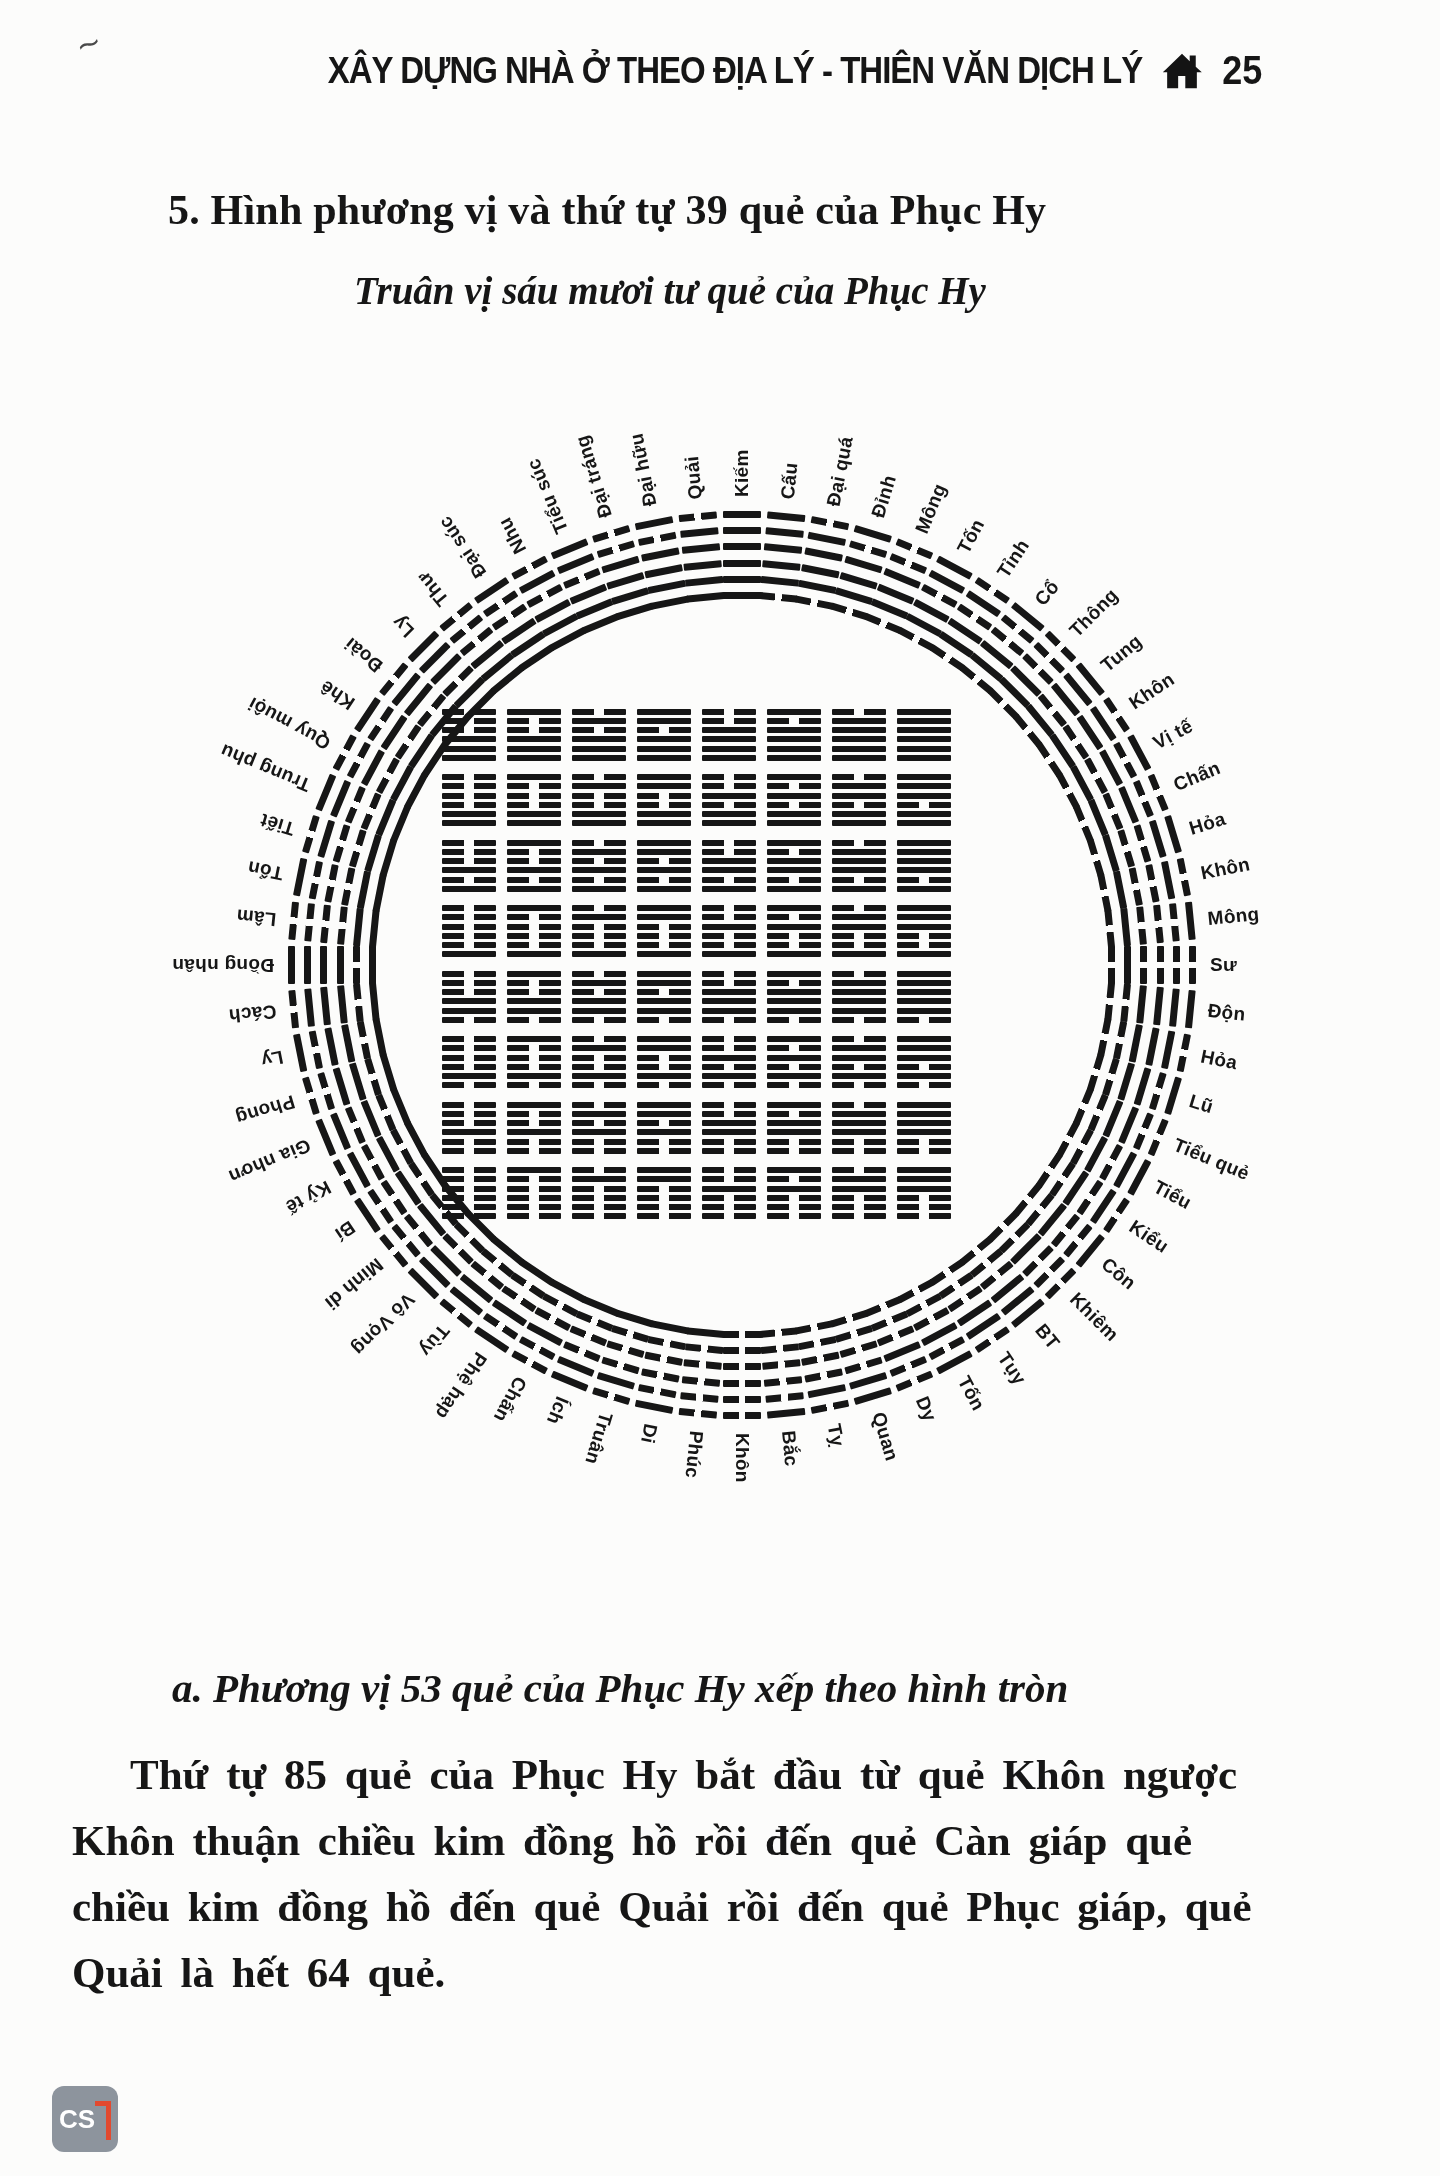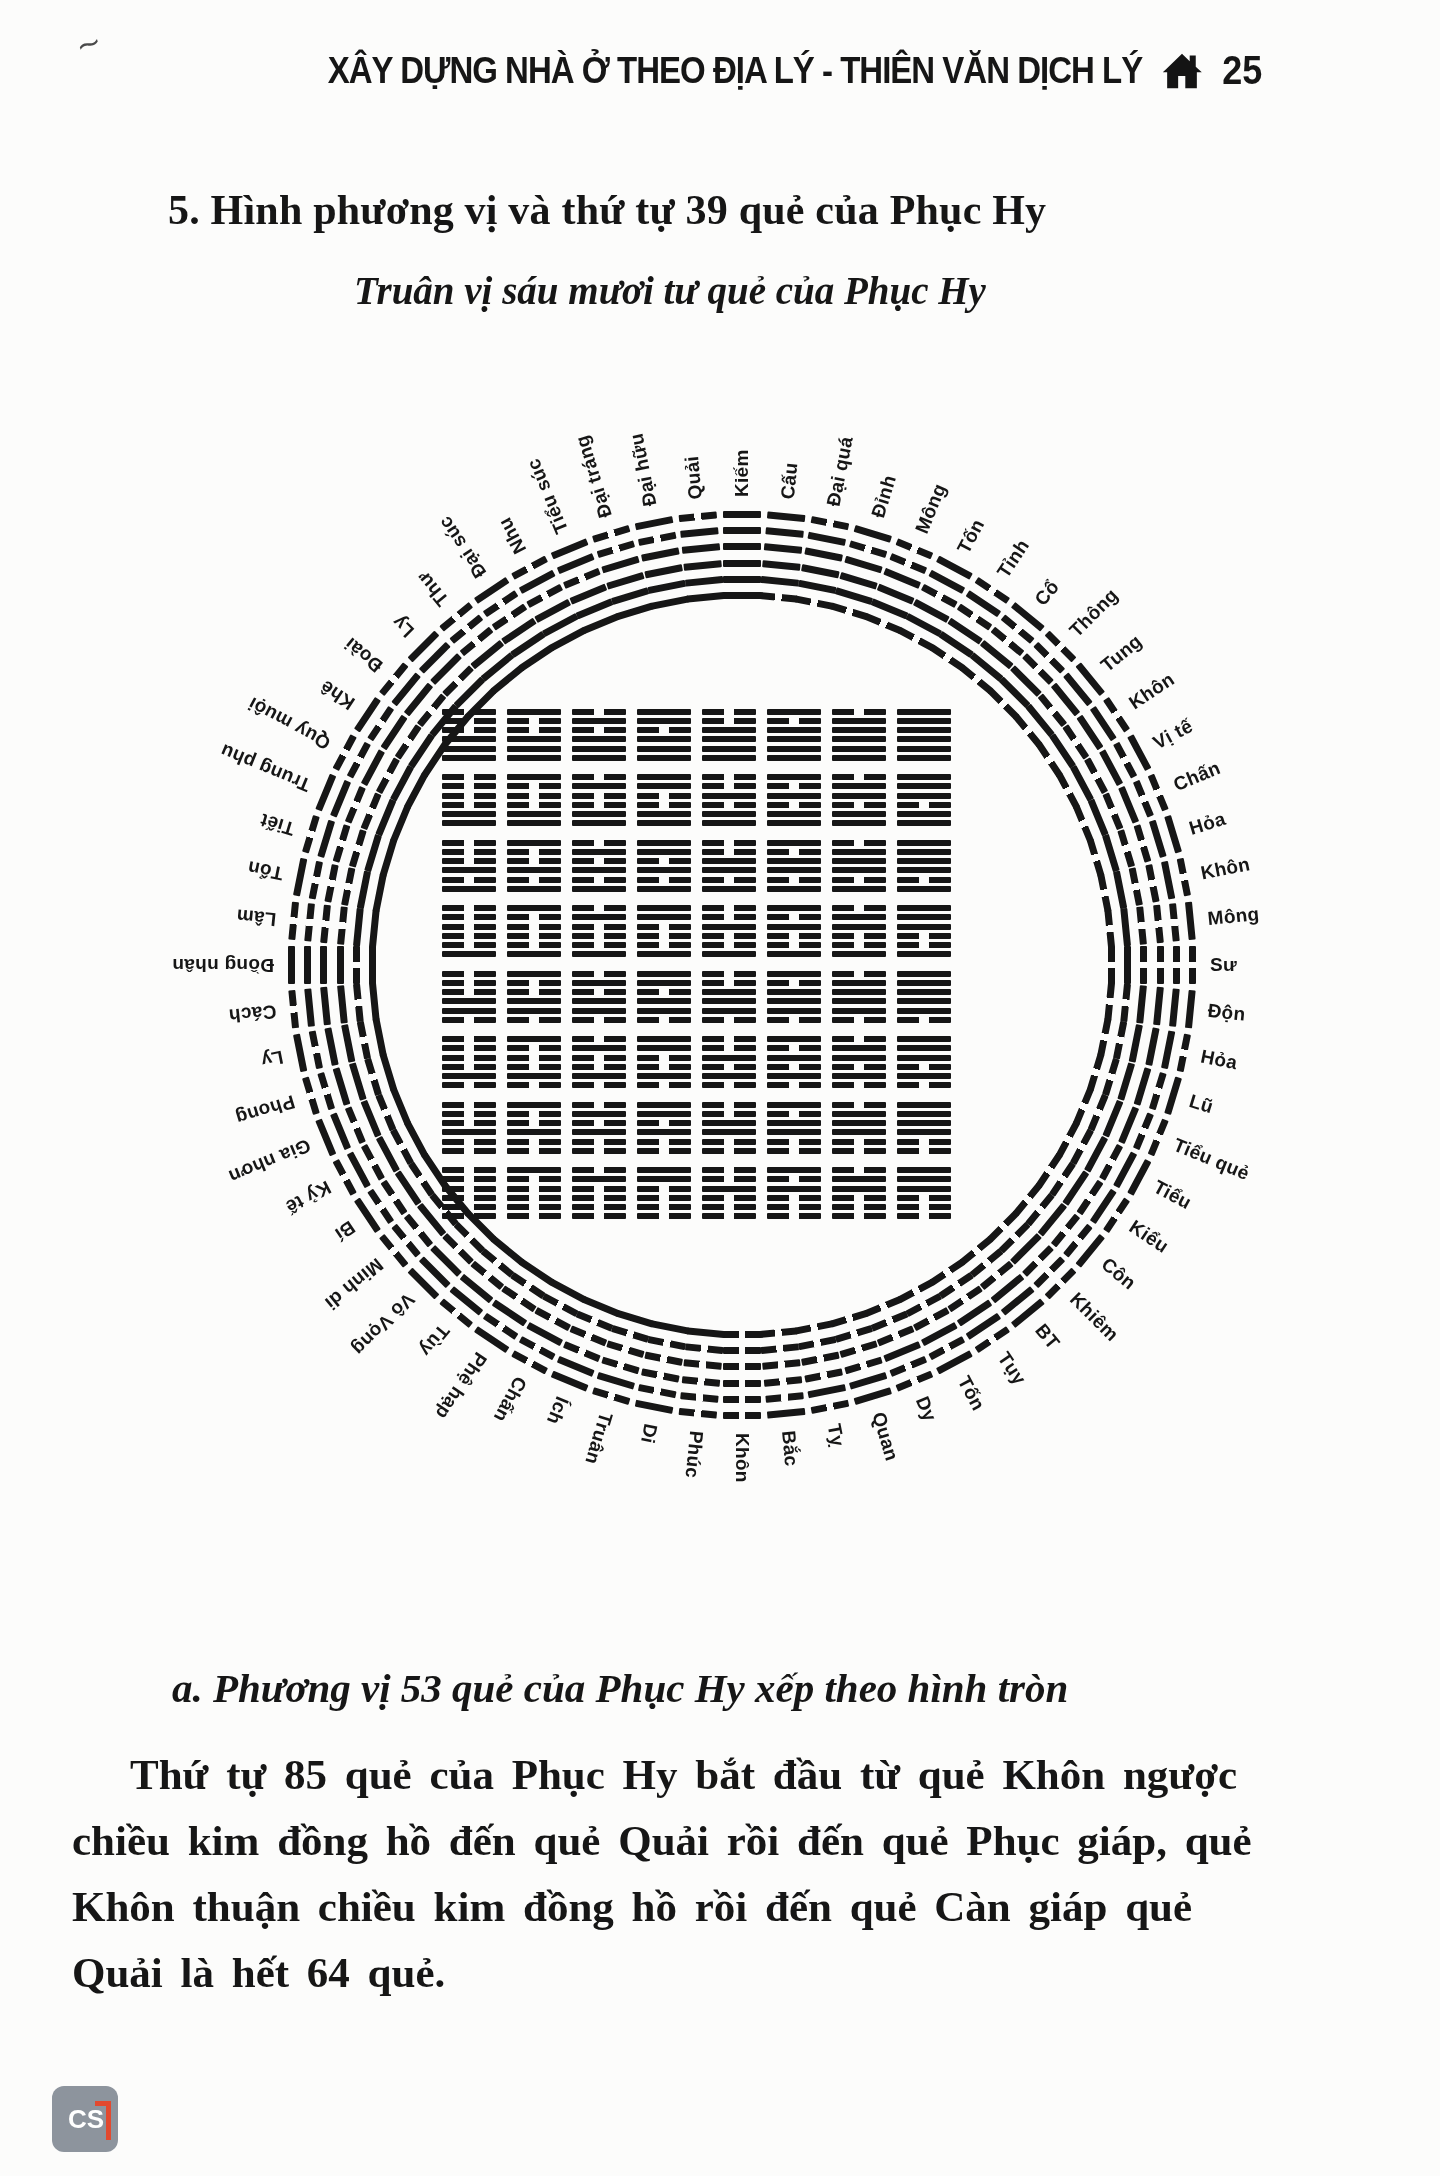--- a/index.html
+++ b/index.html
@@ -91,21 +91,21 @@
   
   .footer{
     position:absolute;left:52px;top:2086px;
     display:flex;align-items:center;gap:28px;
   }
   .cs-logo{
     width:66px;height:66px;border-radius:12px;
     background:var(--logo-bg);
     position:relative;
     display:flex;align-items:center;justify-content:flex-start;
-    padding-left:16px;box-sizing:border-box;
+    padding-left:7px;box-sizing:border-box;
     font-family:"Liberation Sans", sans-serif;
     font-weight:bold;font-size:26px;color:#ffffff;
   }
   .cs-logo .bracket{
     position:absolute;right:7px;top:15px;width:11px;height:34px;
     border-right:5px solid var(--logo-accent);
     border-top:5px solid var(--logo-accent);
   }
   .watermark{
     font-family:"Liberation Sans", sans-serif;
@@ -1224,22 +1224,22 @@
           <div class="hexline broken"></div>
           <div class="hexline broken"></div>
         </div>
       </div>
   </div>
 
   <div class="caption">a. Phương vị 53 quẻ của Phục Hy xếp theo hình tròn</div>
 
   <div class="bodytext">
     <div class="line indent">Thứ tự 85 quẻ của Phục Hy bắt đầu từ quẻ Khôn ngược</div>
+    <div class="line">Khôn thuận chiều kim đồng hồ rồi đến quẻ Càn giáp quẻ</div>
     <div class="line">chiều kim đồng hồ đến quẻ Quải rồi đến quẻ Phục giáp, quẻ</div>
-    <div class="line">Khôn thuận chiều kim đồng hồ rồi đến quẻ Càn giáp quẻ</div>
     <div class="line">Quải là hết 64 quẻ.</div>
   </div>
 
   <div class="footer">
     <div class="cs-logo">
       <span>CS</span>
       <span class="bracket"></span>
     </div>
   </div>
 

